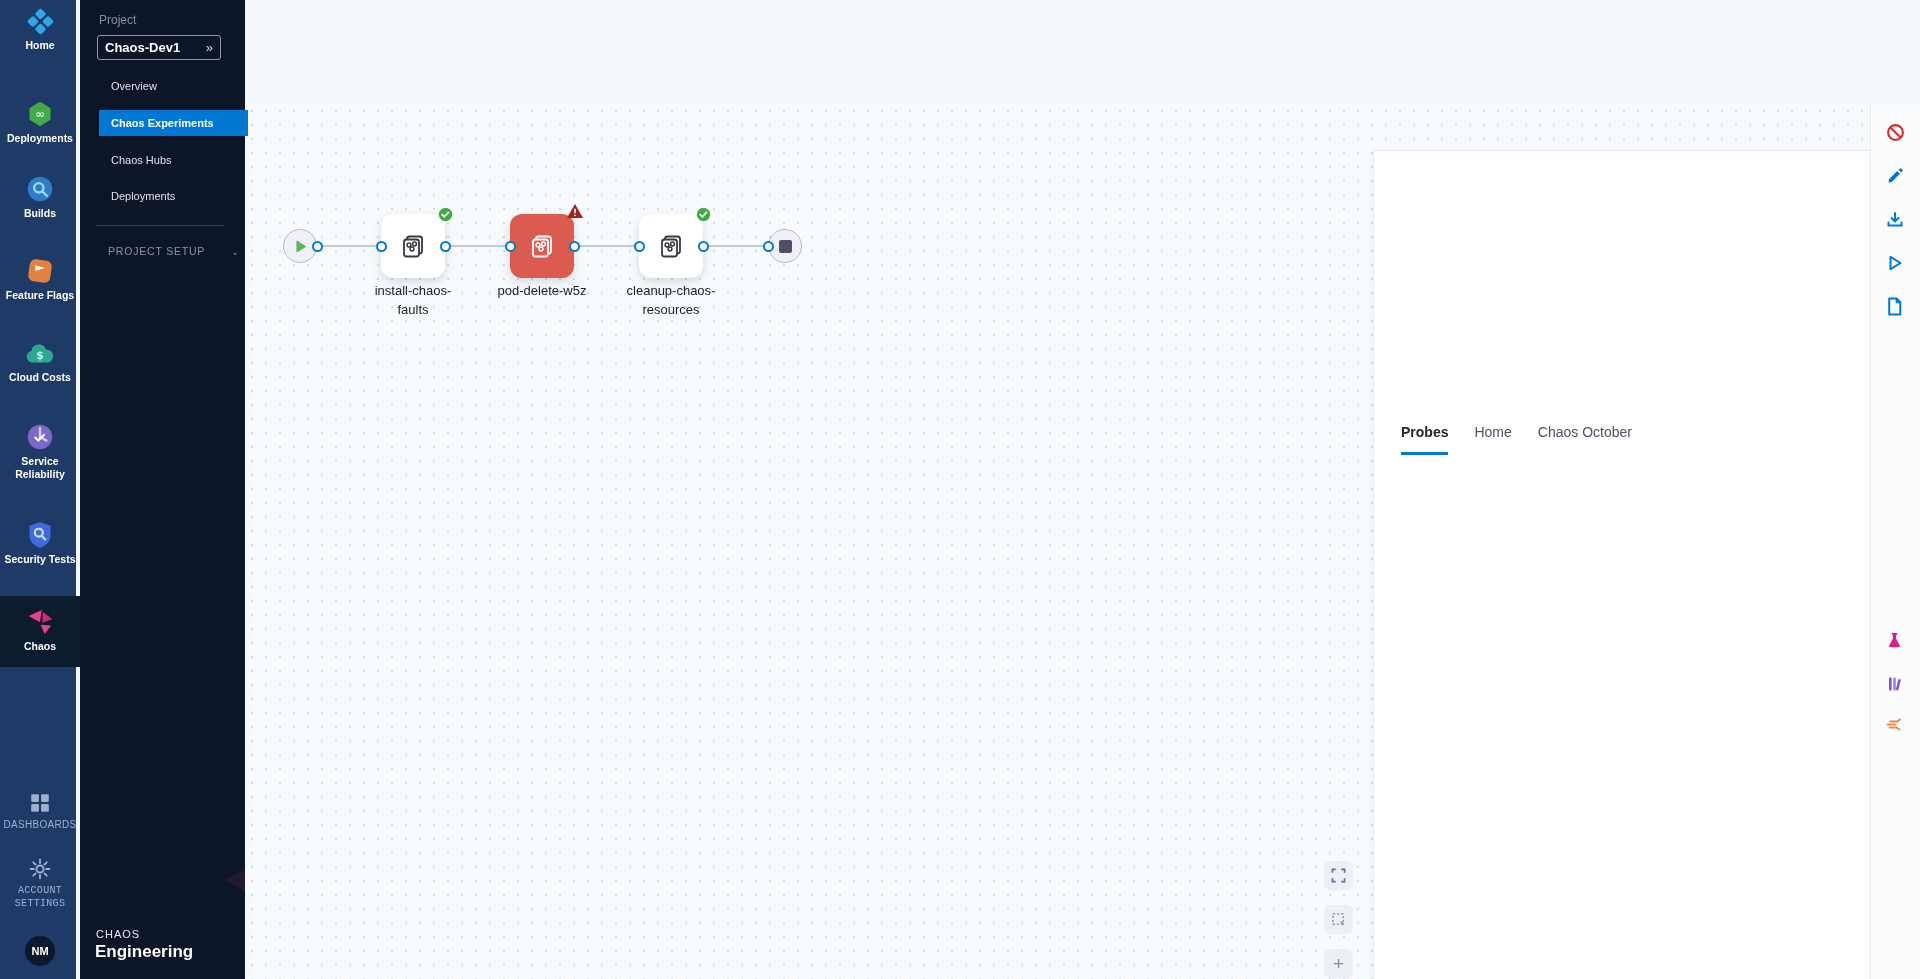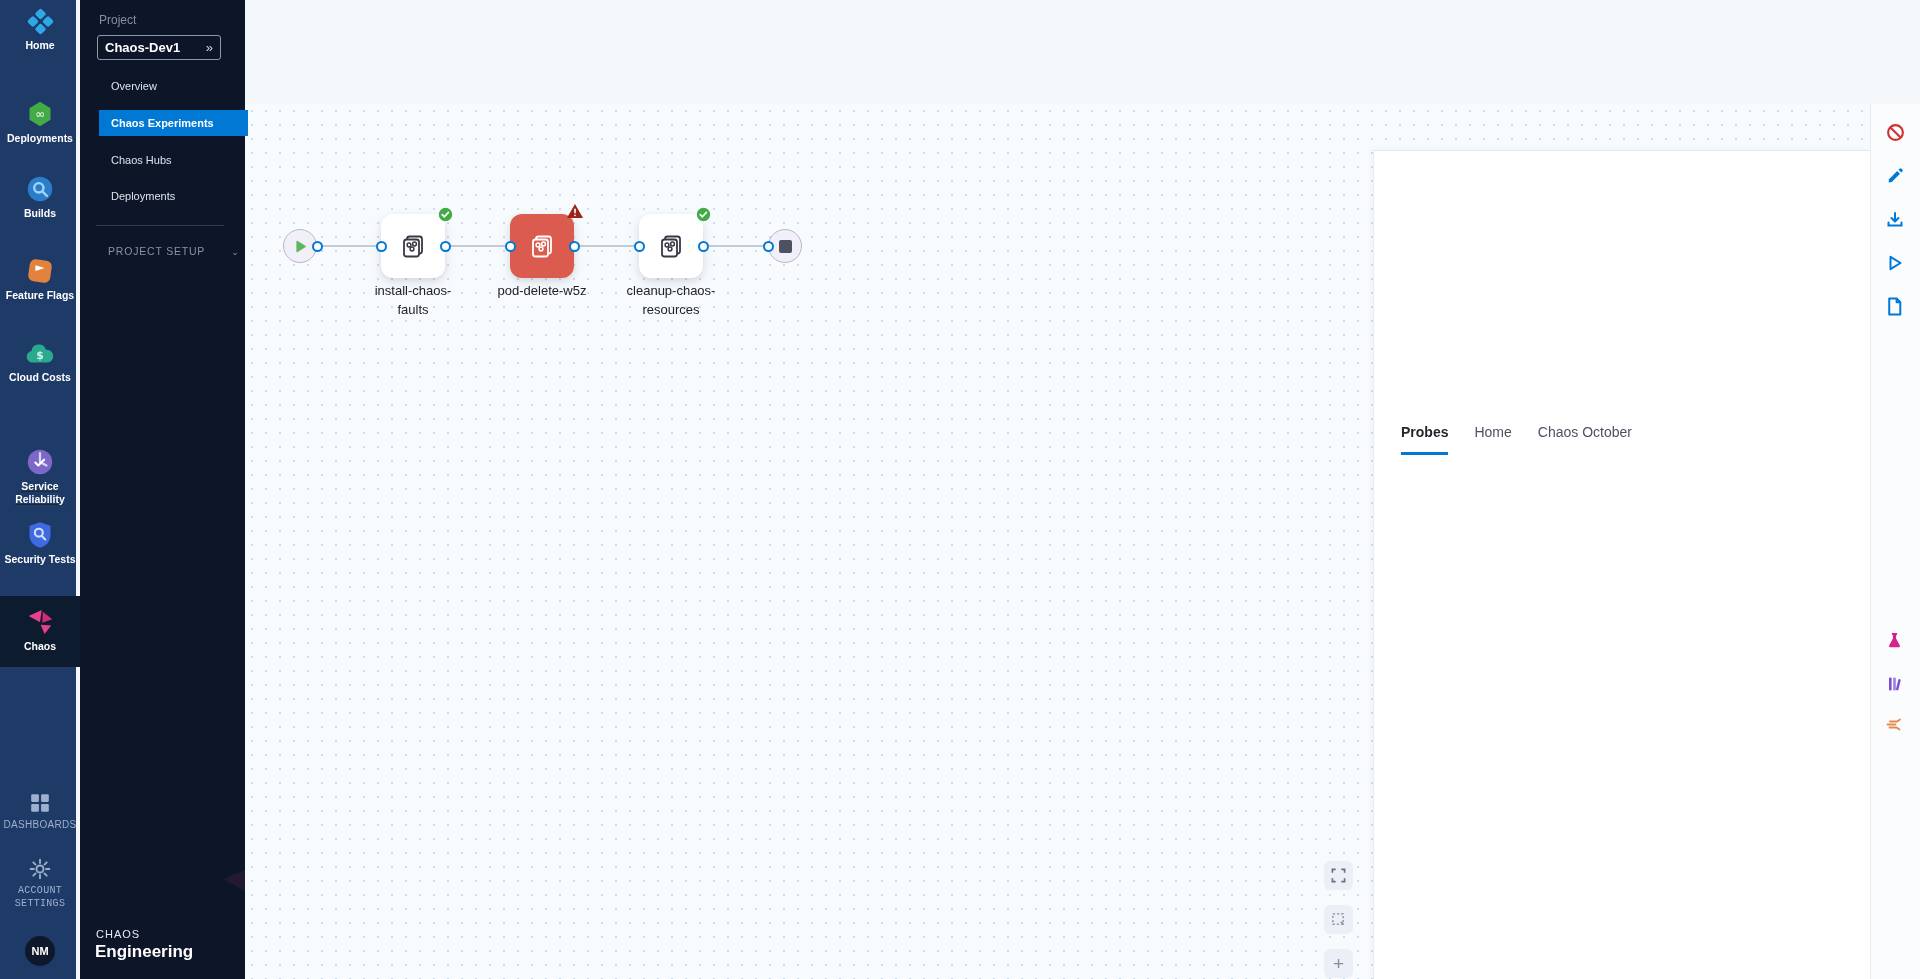--- a/index.html
+++ b/index.html
@@ -496,21 +496,21 @@
         </svg>
       <span class="lbl">Feature Flags</span>
     </div>
     <div class="rail-item" style="top:341px;">
       <svg width="30" height="26" viewBox="0 0 28 22" style="margin:0 auto;">
           <path d="M7 19a5.5 5.5 0 0 1-1-10.9A7 7 0 0 1 19.6 7 5 5 0 0 1 21 19z" fill="#2ba98f"></path>
           <text x="14" y="15.5" font-size="10" font-weight="bold" fill="#cdf5ea" text-anchor="middle" font-family="DejaVu Sans">$</text>
         </svg>
       <span class="lbl">Cloud Costs</span>
     </div>
-    <div class="rail-item" style="top:448px;text-decoration:underline;">
+    <div class="rail-item" style="top:423px;">
       <svg width="28" height="28" viewBox="0 0 24 24" style="margin:0 auto;">
           <circle cx="12" cy="12" r="10.5" fill="#7d67c8"></circle>
           <path d="M12 4.5V12l5.5 3" fill="none" stroke="#d9d2f2" stroke-width="2" stroke-linecap="round"></path>
           <path d="M8 12.5l2.5 2.5 5-5" fill="none" stroke="#fff" stroke-width="1.8" stroke-linecap="round" stroke-linejoin="round"></path>
         </svg>
       <span class="lbl" style="display:block;width:62px;margin:4px auto 0;">Service Reliability</span>
     </div>
     <div class="rail-item" style="top:521px;">
       <svg width="26" height="28" viewBox="0 0 22 24" style="margin:0 auto;">
           <path d="M11 1l9 3v8c0 6-4 9.5-9 11-5-1.5-9-5-9-11V4z" fill="#3f6ae0"></path>

